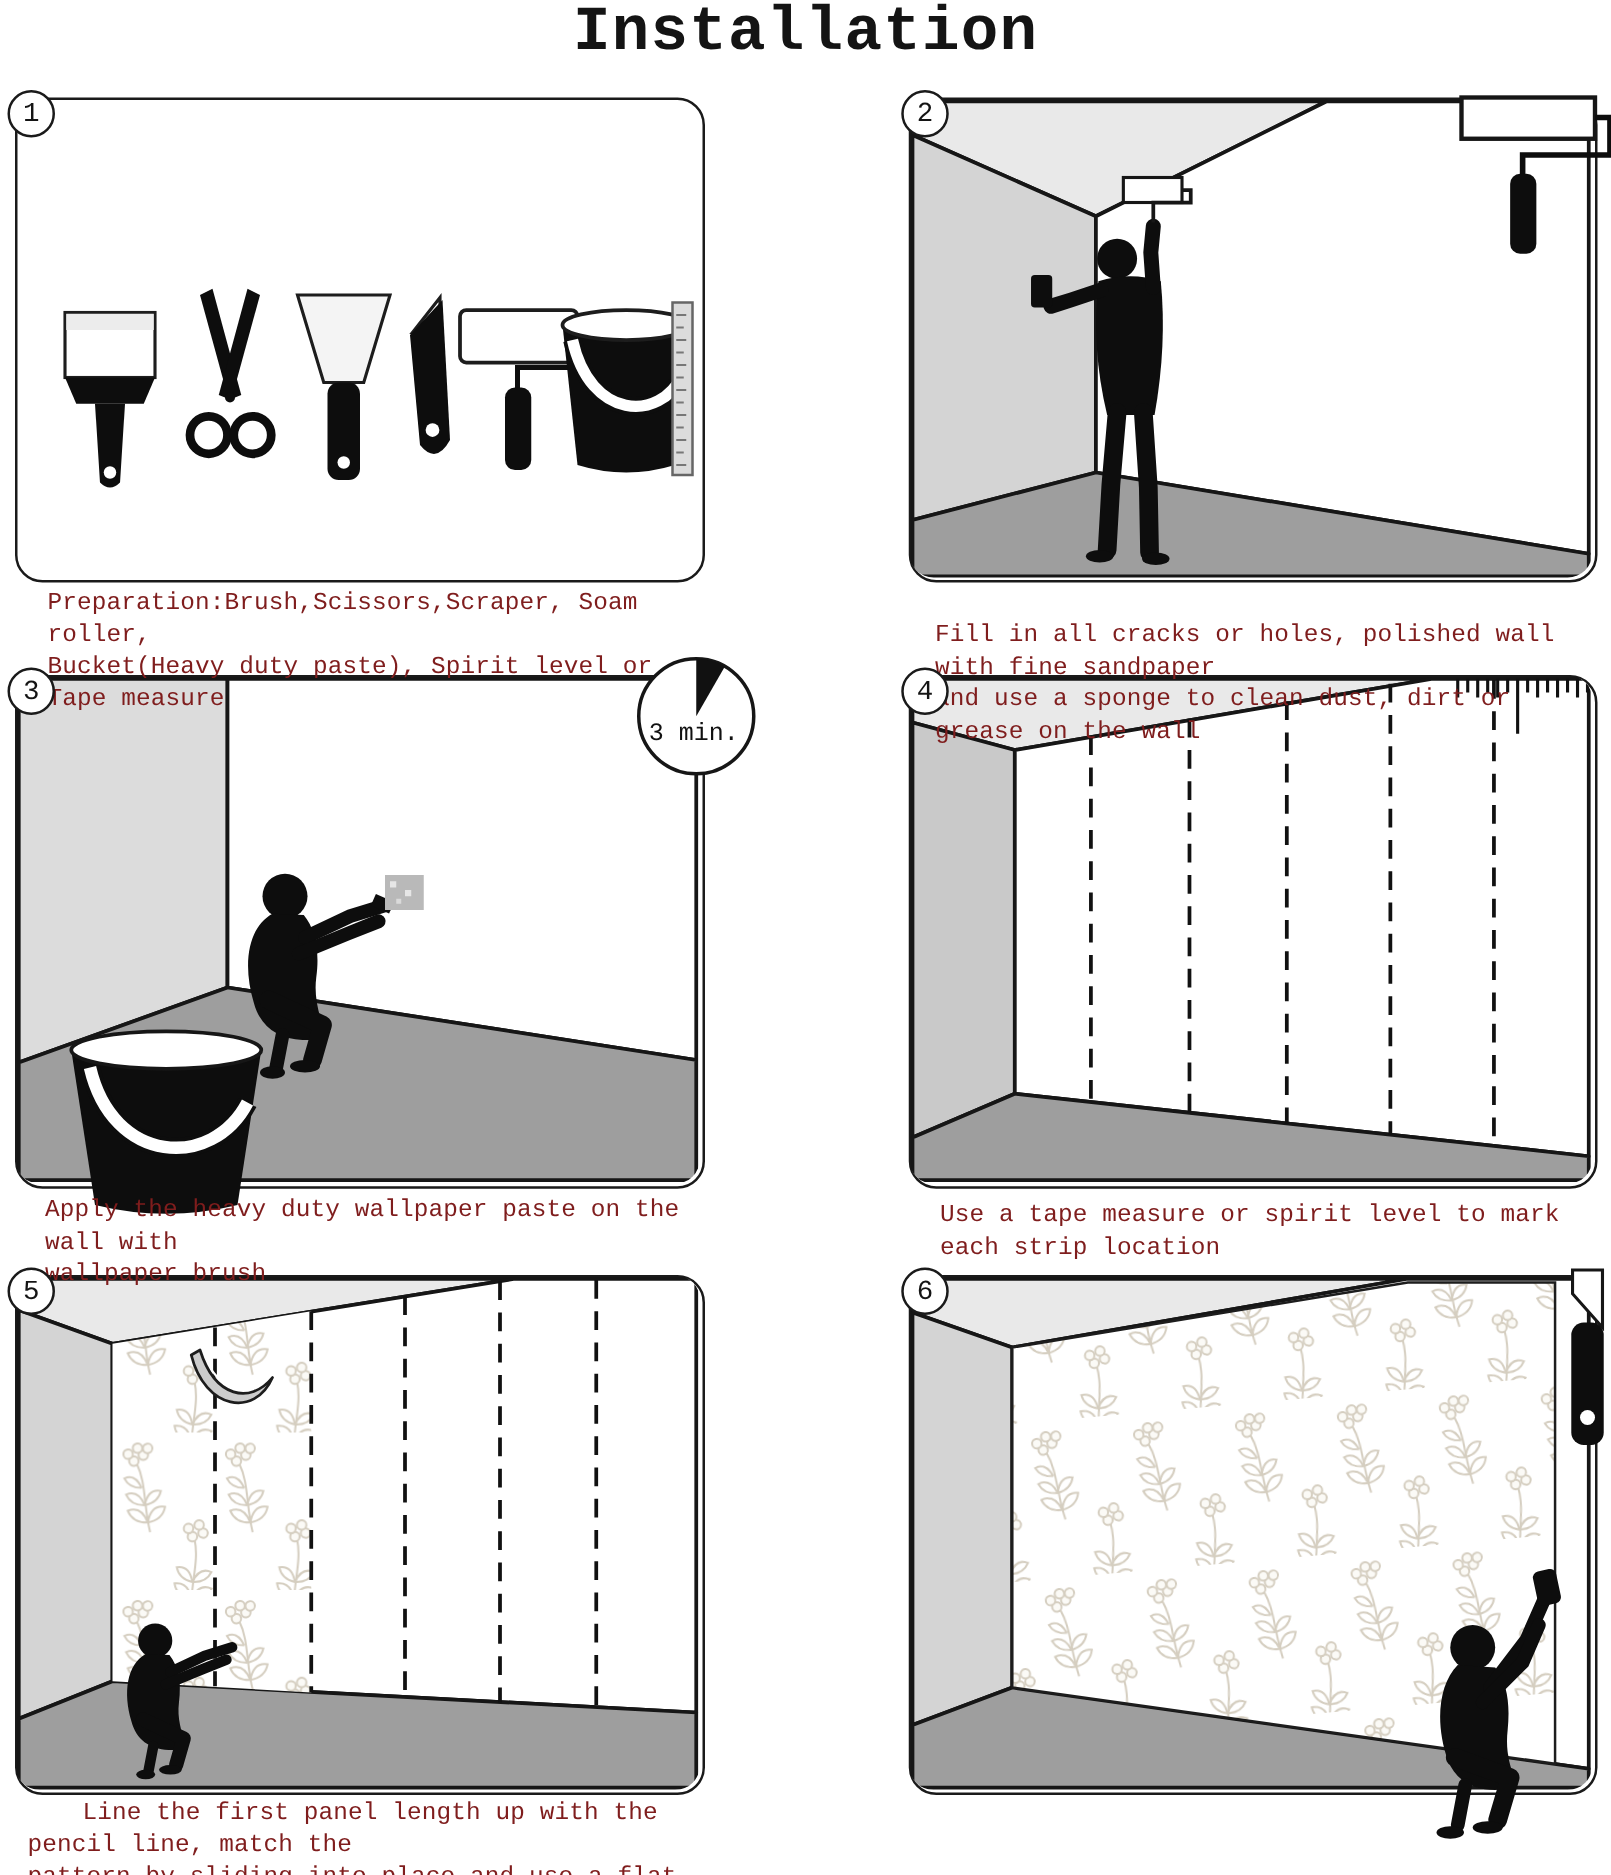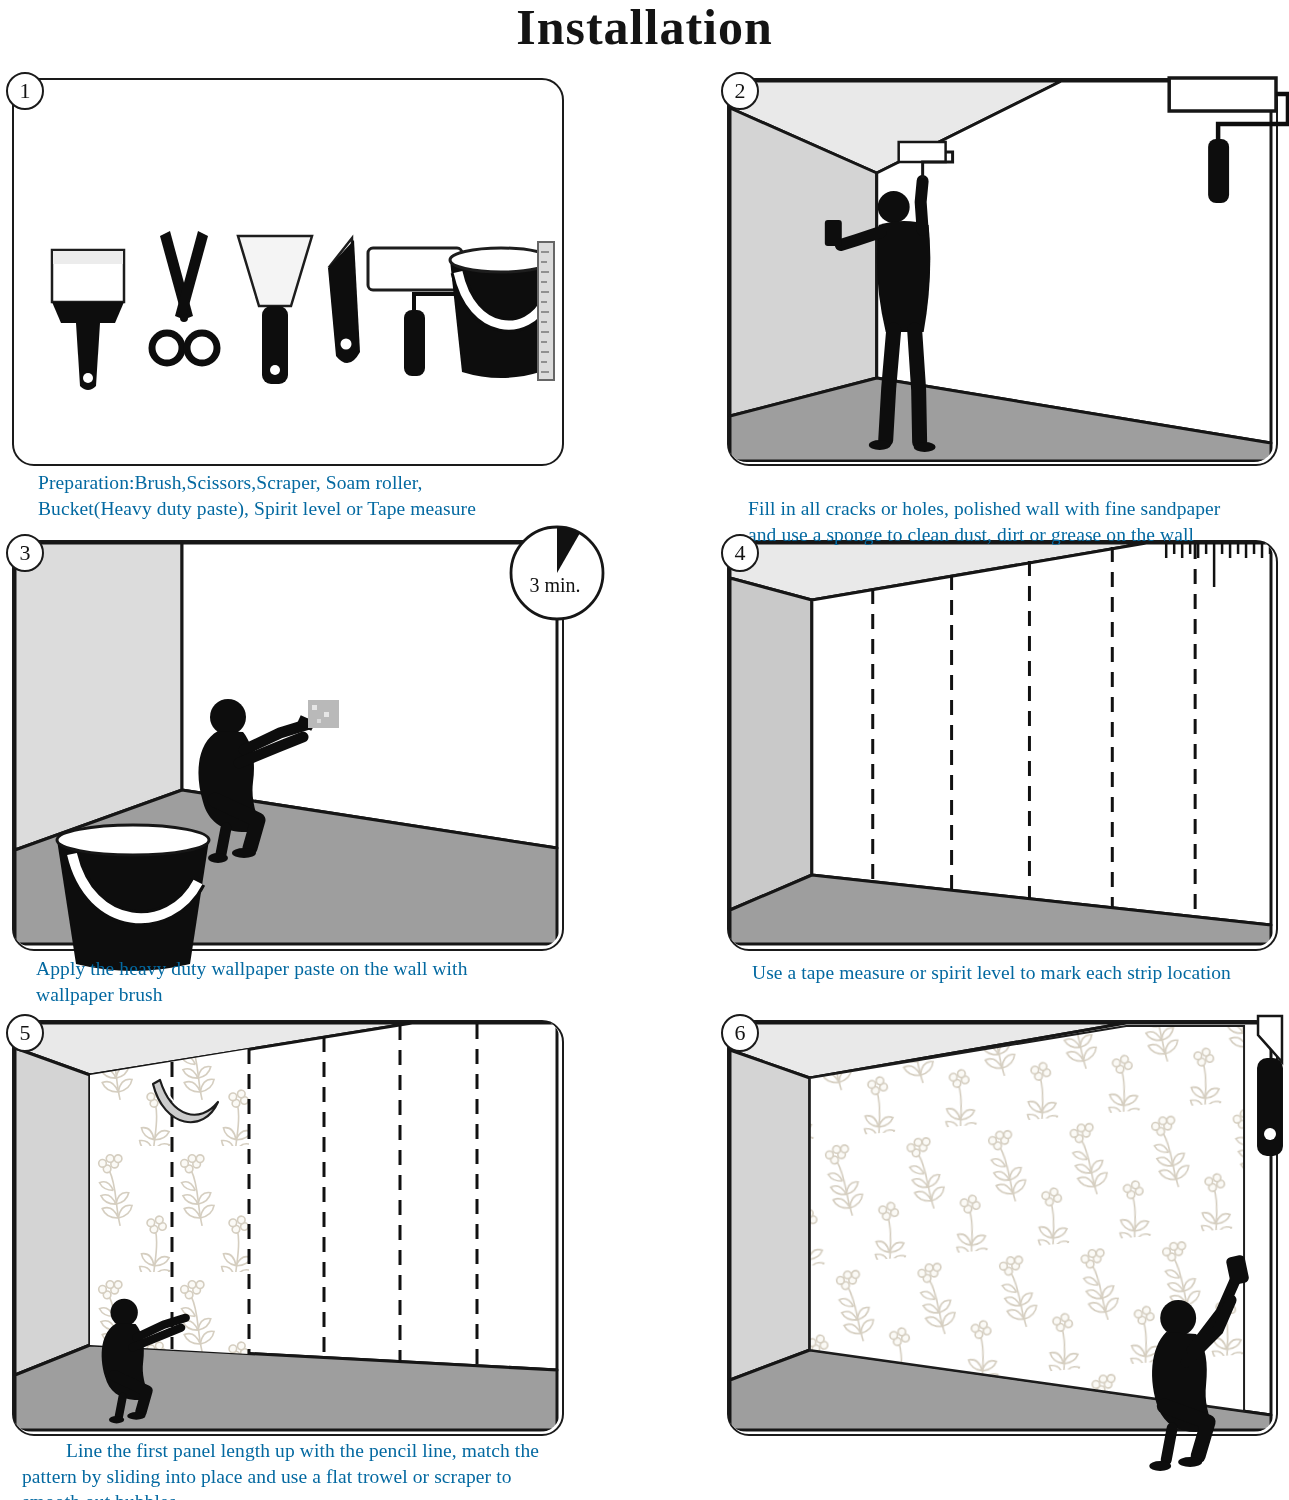--- a/index.html
+++ b/index.html
@@ -1,30 +1,30 @@
 <!DOCTYPE html>
 <html><head>
 <meta charset="utf-8">
 <style>
   html,body{margin:0;padding:0;background:#ffffff;}
   #canvas{position:relative;width:1289px;height:1500px;background:#fff;overflow:hidden;
-          font-family:Liberation Serif, serif;color:#111;}
+          font-family:Liberation Mono, monospace;color:#111;}
   .page-title{position:absolute;top:-2px;left:0;width:100%;text-align:center;
               font-size:50px;font-weight:800;letter-spacing:1px;color:#141414;}
   .panel{position:absolute;border:2.5px solid #1a1a1a;border-radius:22px;background:#fff;}
   .col1{left:12px;width:548px;}
   .col2{left:727px;width:547px;}
   .r1{top:78px;height:384px;}
   .r2{top:540px;height:407px;}
   .r3{top:1020px;height:412px;}
   .panel svg.art{position:absolute;left:-2.5px;top:-2.5px;overflow:visible;display:block;}
   .badge{position:absolute;top:-8px;left:-8px;width:34px;height:34px;border-radius:50%;
          background:#fff;border:2px solid #1a1a1a;display:flex;align-items:center;
          justify-content:center;font-size:22px;color:#141414;z-index:5;}
-  .caption{position:absolute;font-size:19.5px;line-height:1.32;color:#0369a1;
+  .caption{position:absolute;font-size:19.5px;line-height:1.32;color:#7f1d1d;
            white-space:pre-line;letter-spacing:0.1px;}
   .cap1{left:38px;top:470px;width:530px;}
   .cap2{left:748px;top:496px;width:540px;}
   .cap3{left:36px;top:956px;width:530px;}
   .cap4{left:752px;top:960px;width:540px;}
   .cap5{left:22px;top:1438px;width:545px;text-indent:44px;}
   .cap6{left:748px;top:1440px;width:540px;}
 </style>
 </head>
 <body>

